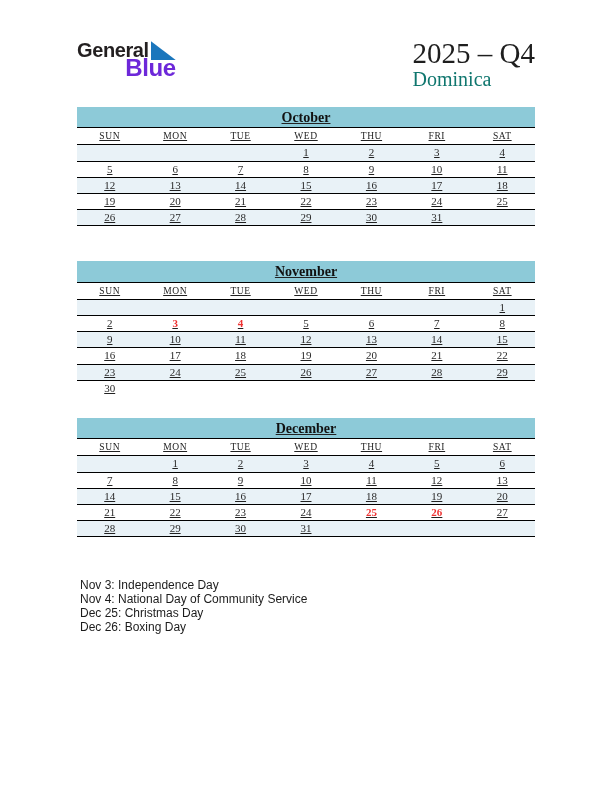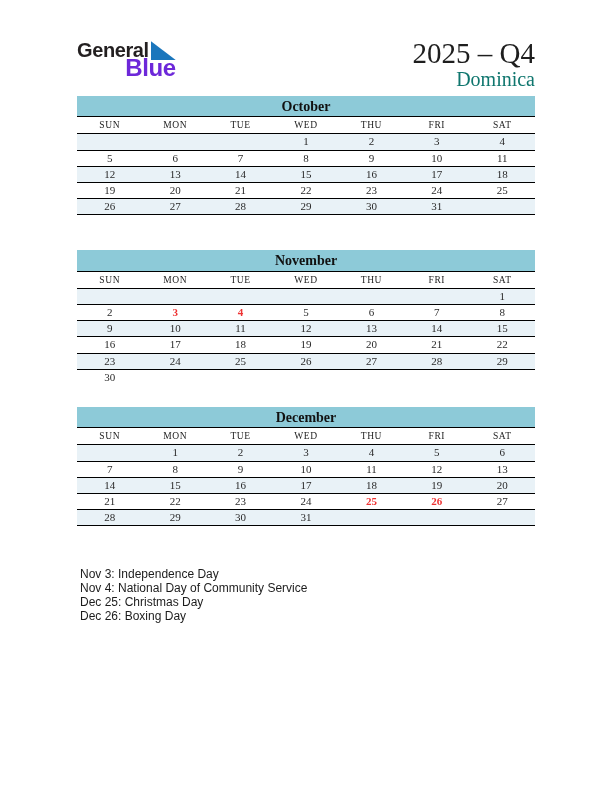--- a/index.html
+++ b/index.html
@@ -20,26 +20,26 @@
     color:#231f20;letter-spacing:-0.4px;
   }
   .logo-tri{
     width:25px;height:19px;background:#1b76bc;margin-left:2px;margin-top:1px;
     clip-path:polygon(0 0, 0 100%, 100% 100%);
   }
   .logo-blue{
     font-family:"Liberation Sans", sans-serif;font-size:24px;font-weight:600;
     color:#6d28d9;letter-spacing:-0.4px;text-align:right;margin-top:-4px;
   }
-  .titles{text-align:right;line-height:1.08;margin-top:-2px;}
+  .titles{text-align:left;line-height:1.08;margin-top:-2px;}
   .title{font-size:29px;color:#1e1e1e;}
   .subtitle{font-size:20px;color:#0f766e;}
 
   
-  #months{width:458px;margin:5px auto 0 auto;}
+  #months{width:458px;margin:16px auto 0 auto;text-decoration:underline;}
   .month{width:458px;}
   .month:nth-child(1){margin-bottom:35px;}
   .month:nth-child(2){margin-bottom:21px;}
   .mh{
     height:20.5px;line-height:21px;text-align:center;
     font-size:14px;font-weight:bold;color:#111;
     background:#8dcad8;border-bottom:1.5px solid #000;
   }
   .row{display:grid;grid-template-columns:repeat(7,1fr);box-sizing:border-box;}
   .dayrow{height:17px;border-bottom:1.4px solid #000;}

